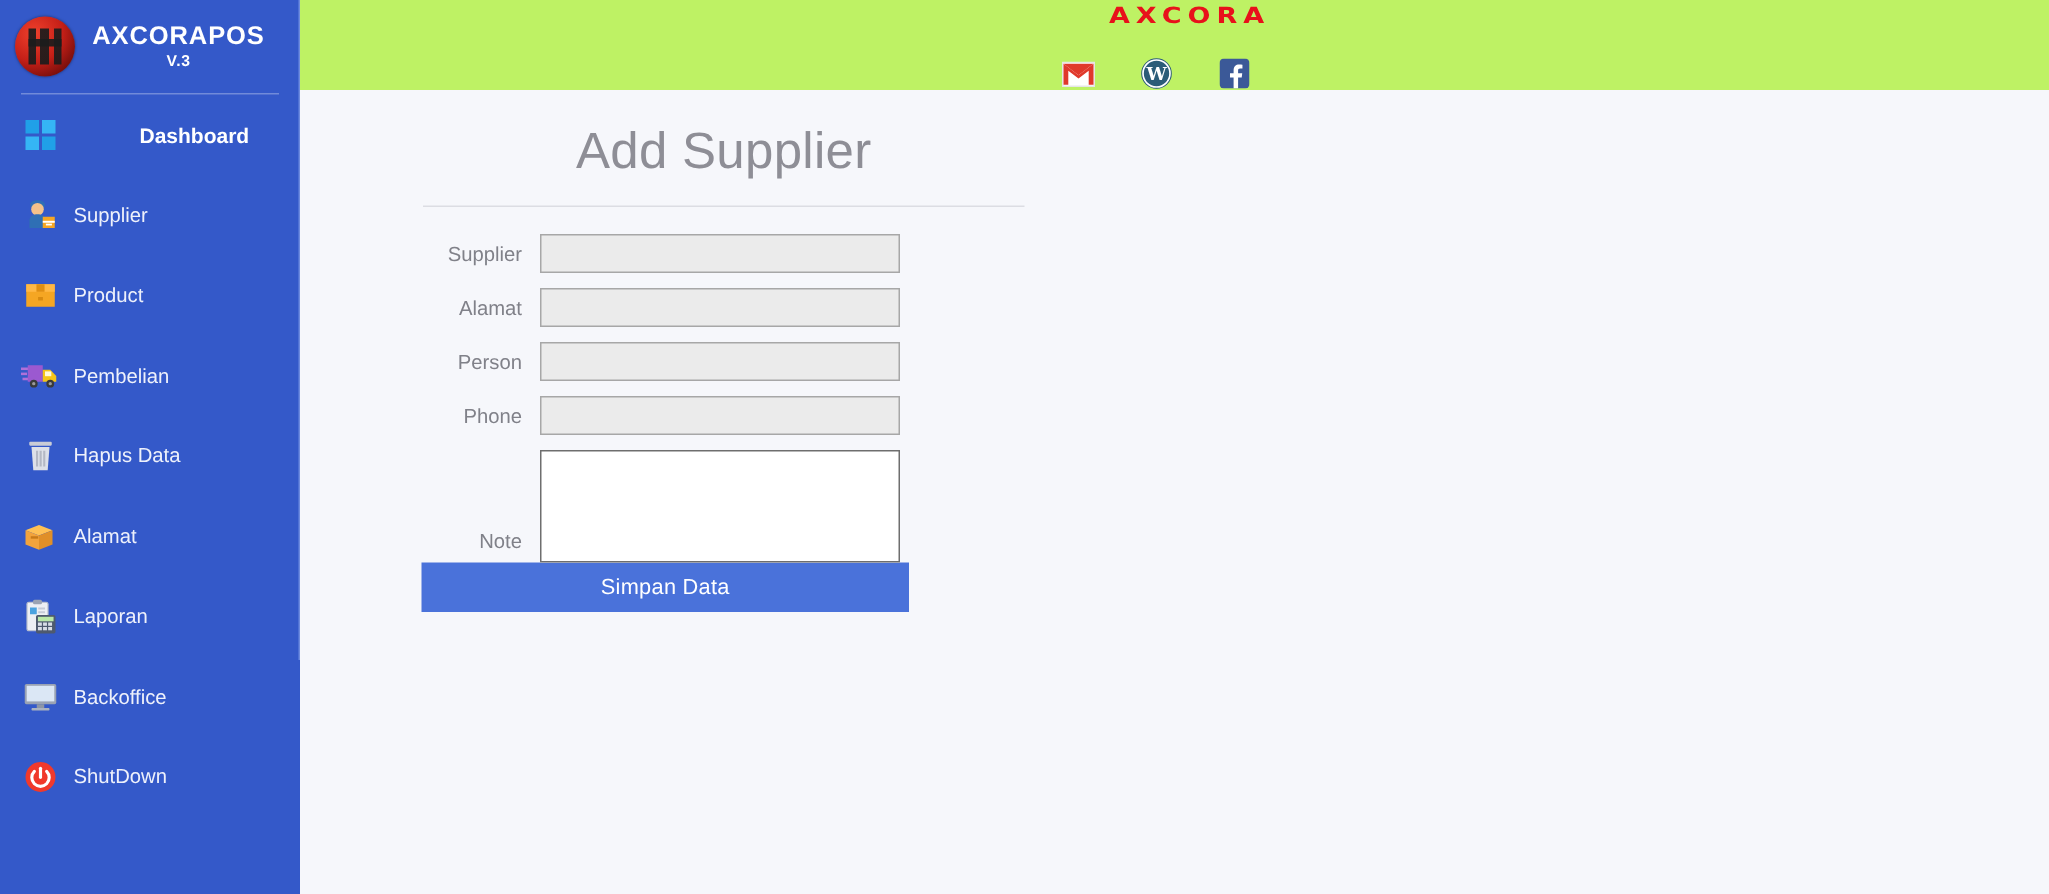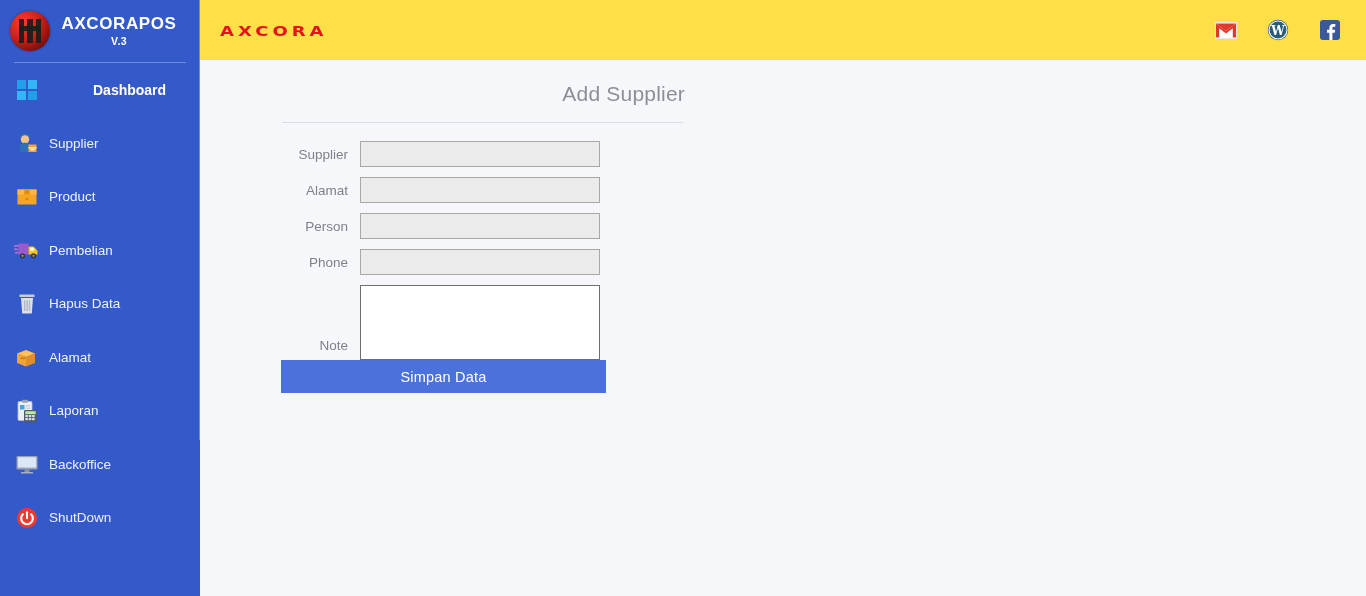--- a/index.html
+++ b/index.html
@@ -144,23 +144,24 @@
     background: #3459c9;
     border-right: 1px solid #6d8be0;
   }
 
   
   #header {
     position: absolute;
     left: 200px; top: 0;
     width: 1166px;
     height: 60px;
-    background: #fde047;
-    display: flex;
-    align-items: center;
+    background: #bef264;
+    display: flex;
+    align-items: center;
+    flex-direction: column;
   }
   #header::after {
     content: "";
     position: absolute;
     left: 0; top: 60px;
     width: 100%;
     height: 14px;
     background: linear-gradient(180deg, #e6e8ef 0%, #f6f7fb 100%);
     pointer-events: none;
   }
@@ -204,23 +205,23 @@
   }
 
   .form-panel {
     position: absolute;
     left: 80px;
     top: 0;
     width: 405px;
   }
 
   .form-title {
-    text-align: right;
+    text-align: center;
     color: #8e8e96;
-    font-size: 21px;
+    font-size: 34px;
     font-weight: normal;
     padding-top: 22px;
     padding-bottom: 16px;
     letter-spacing: .2px;
   }
 
   .title-divider {
     height: 1px;
     background: #dcdde3;
     margin: 0 2px 18px 2px;

